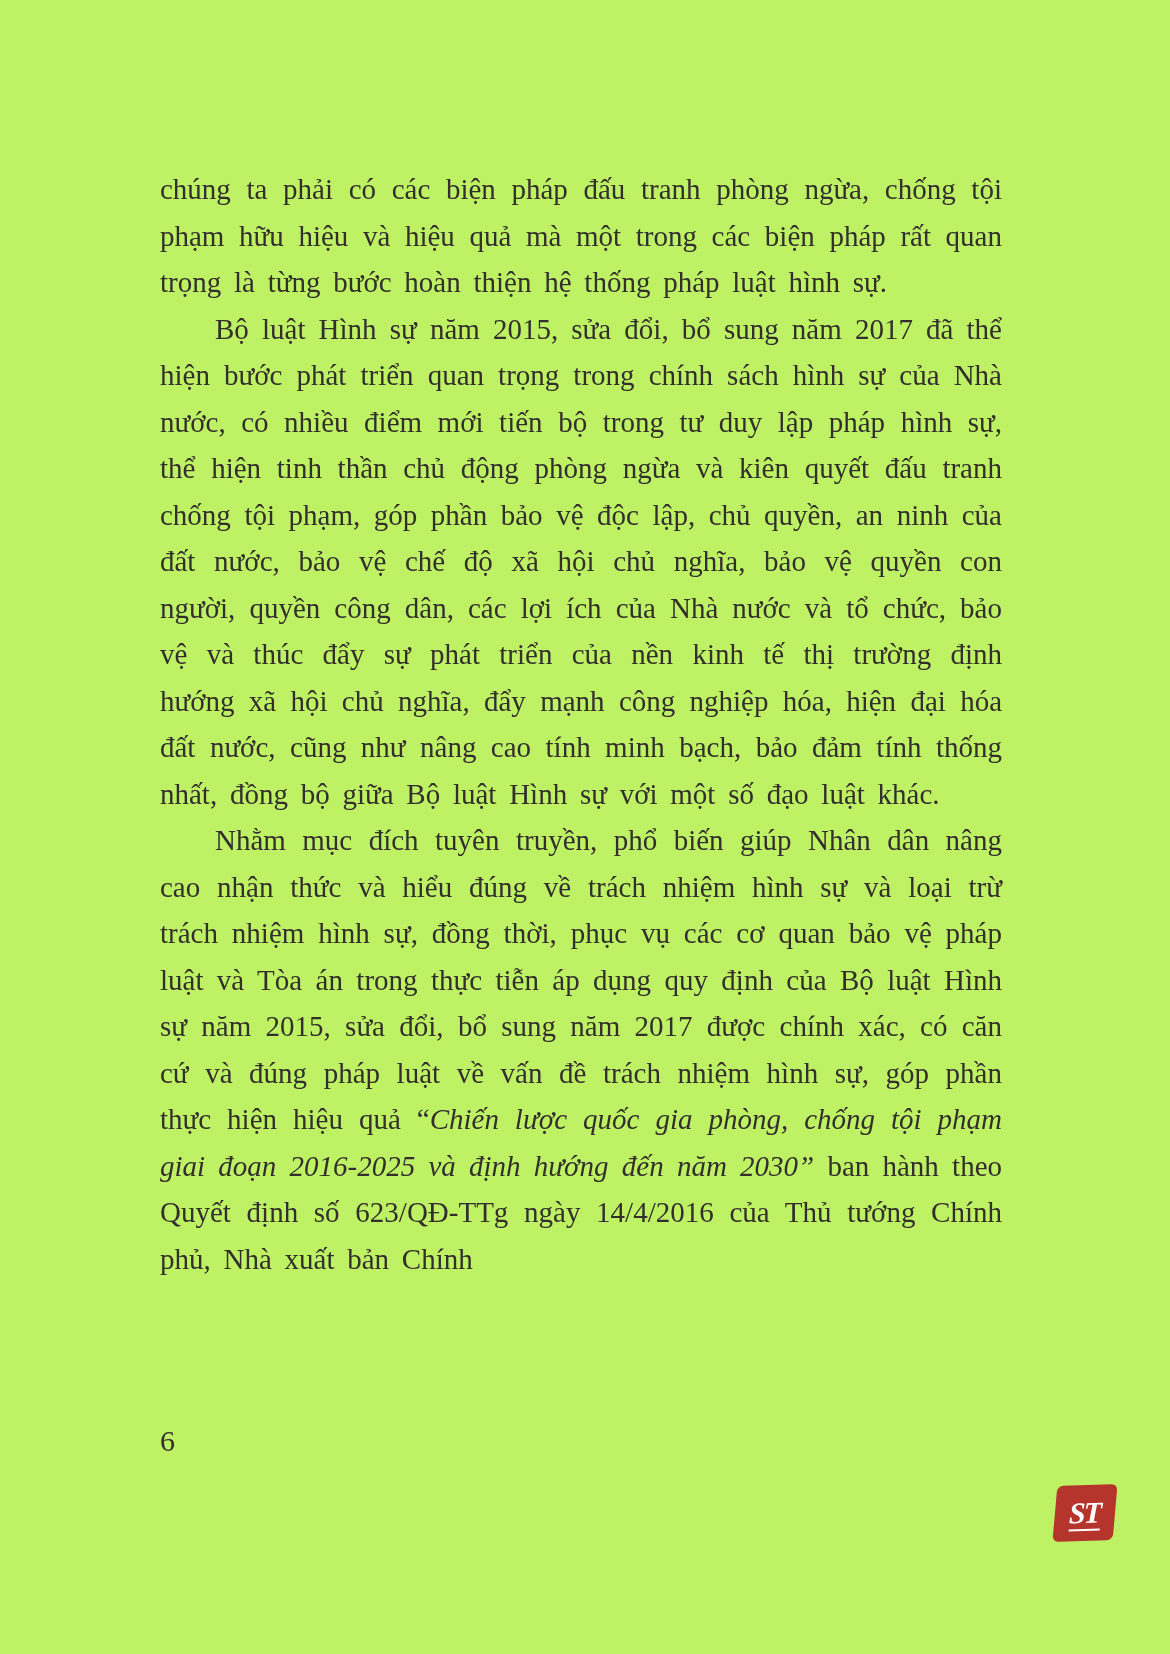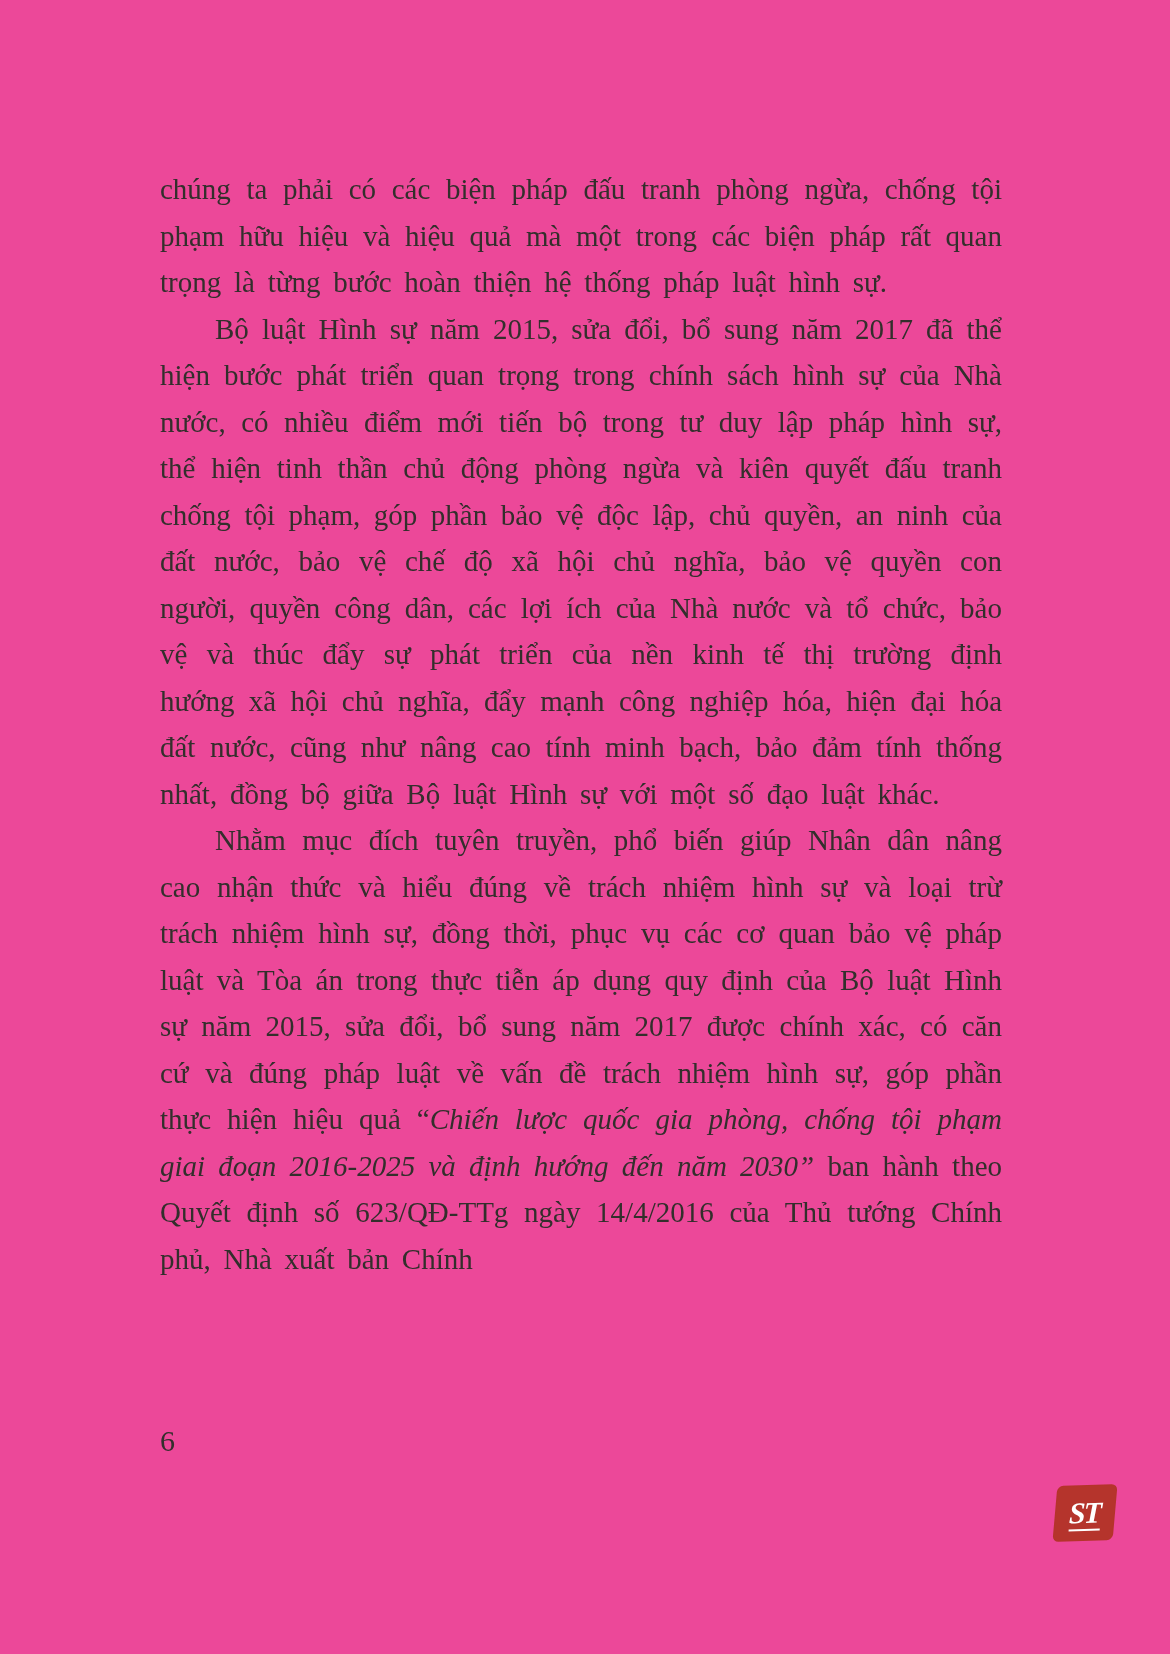--- a/index.html
+++ b/index.html
@@ -6,21 +6,21 @@
   html, body {
     width: 1170px;
     height: 1654px;
     background: #ffffff;
     font-family: "Liberation Serif", "DejaVu Serif", serif;
   }
   .page {
     position: relative;
     width: 1170px;
     height: 1654px;
-    background: #ec4899;
+    background: #bef264;
     overflow: hidden;
   }
   .text-block {
     position: absolute;
     left: 160px;
     right: 168px;
     top: 166px;
     color: #332f2c;
     font-size: 29px;
     text-align: justify;

